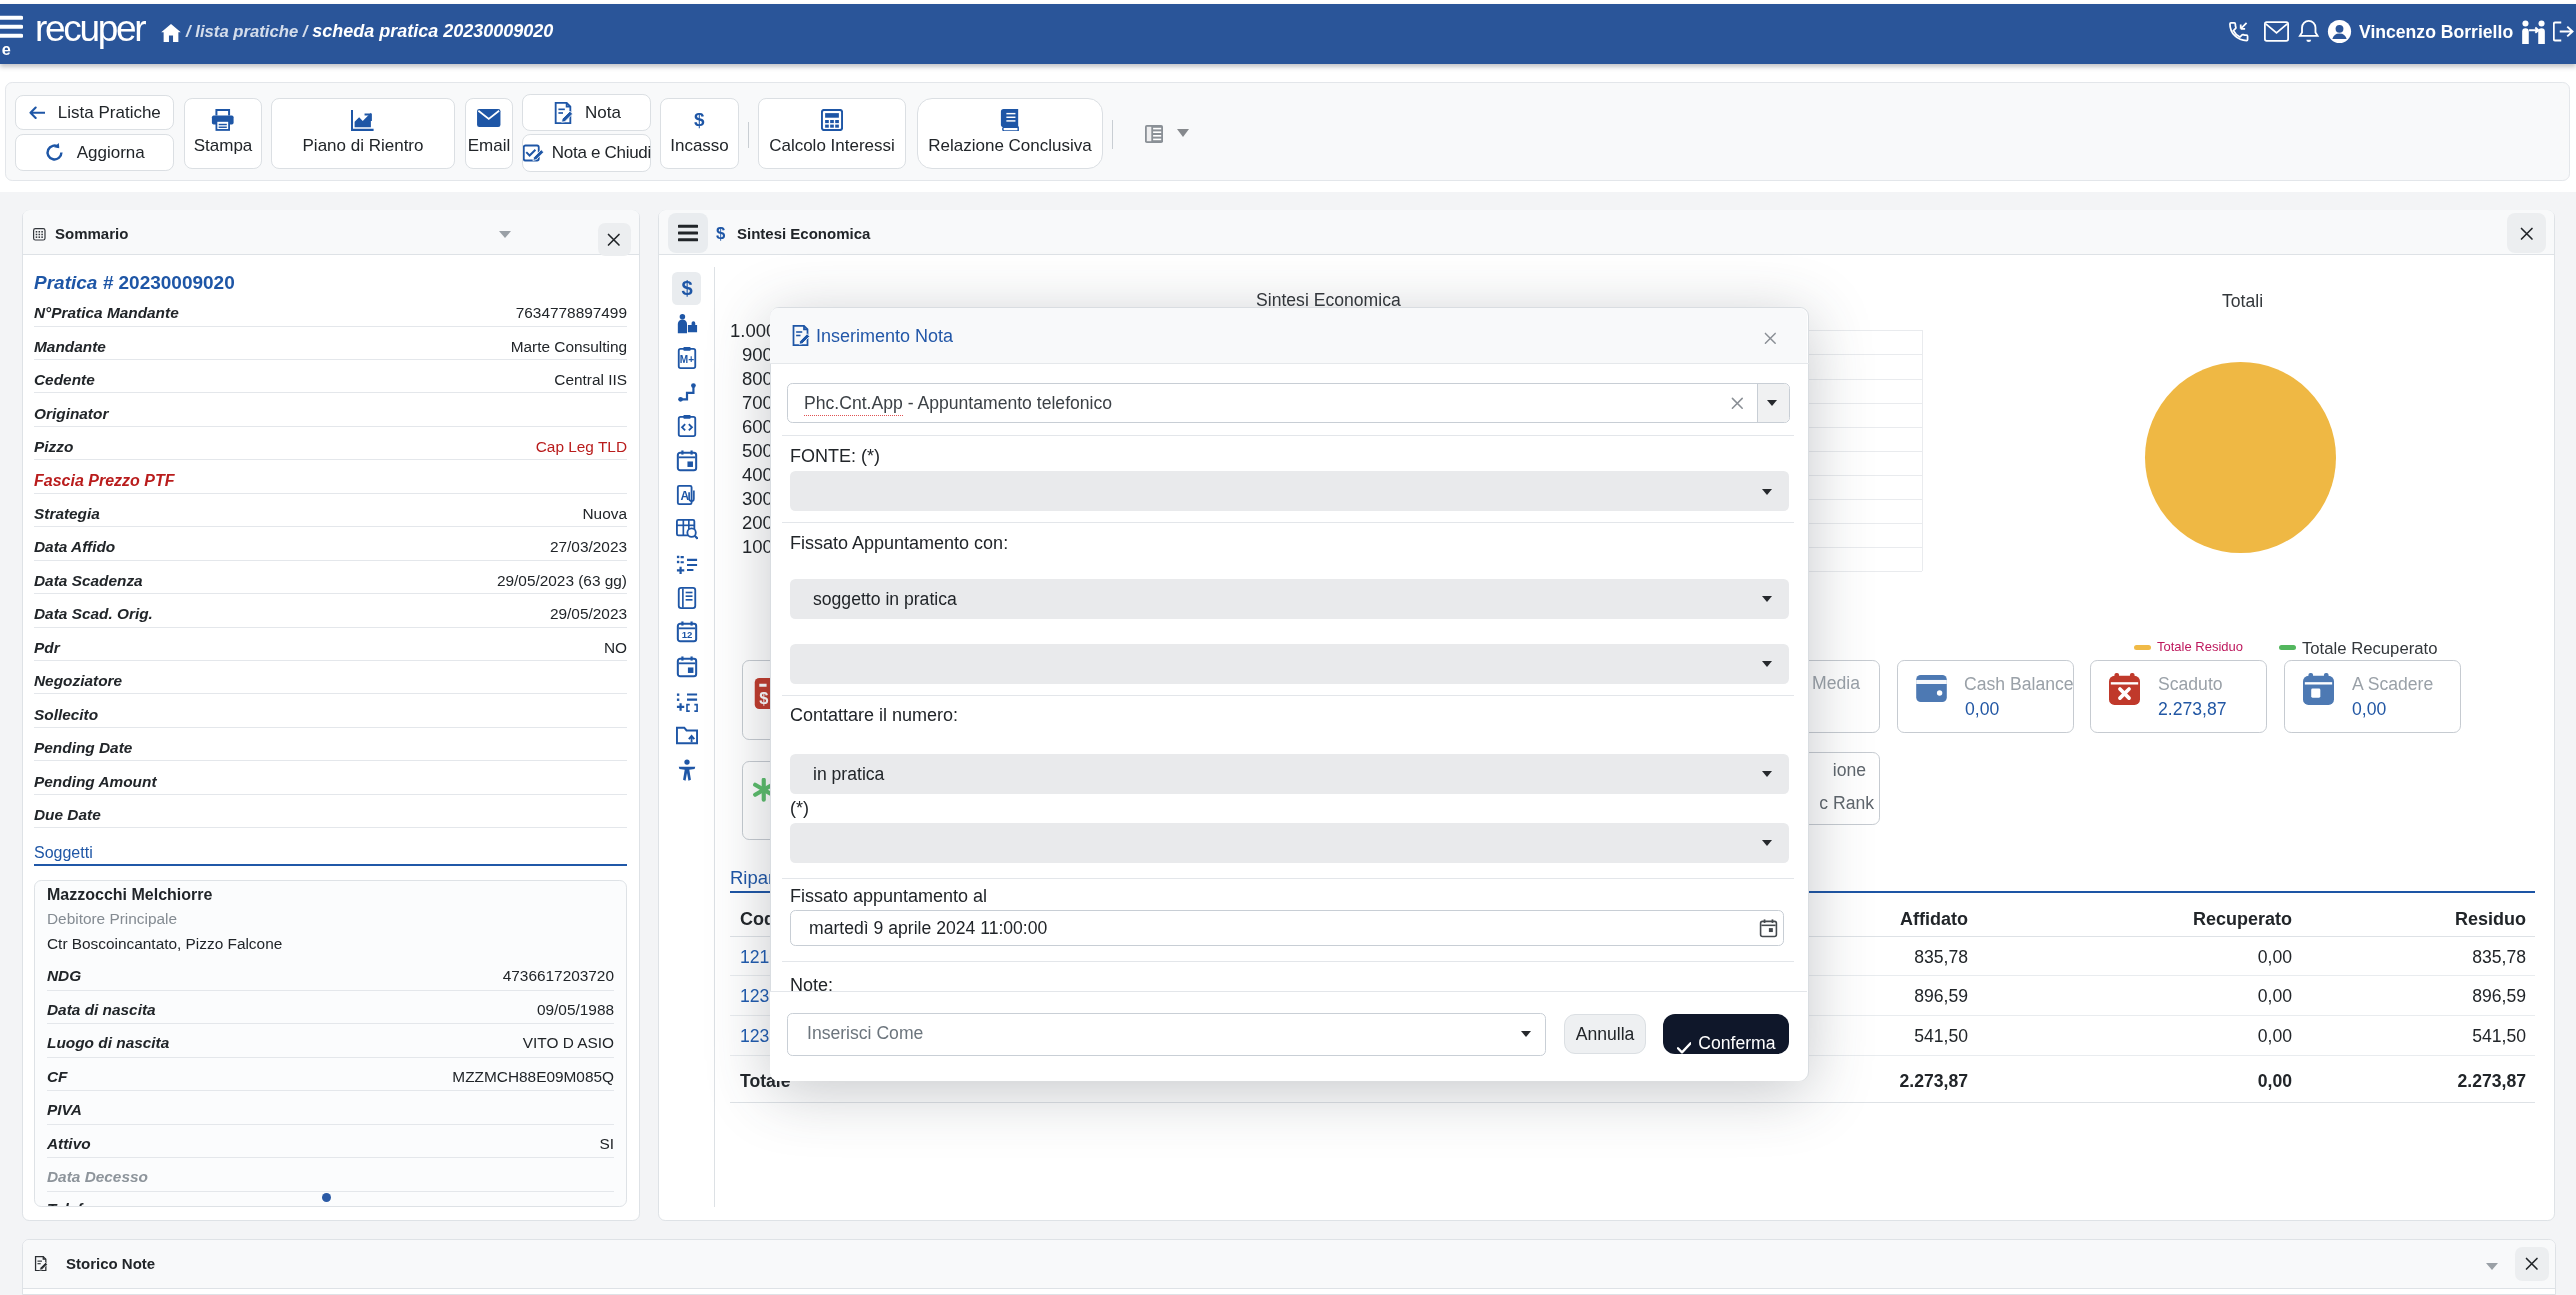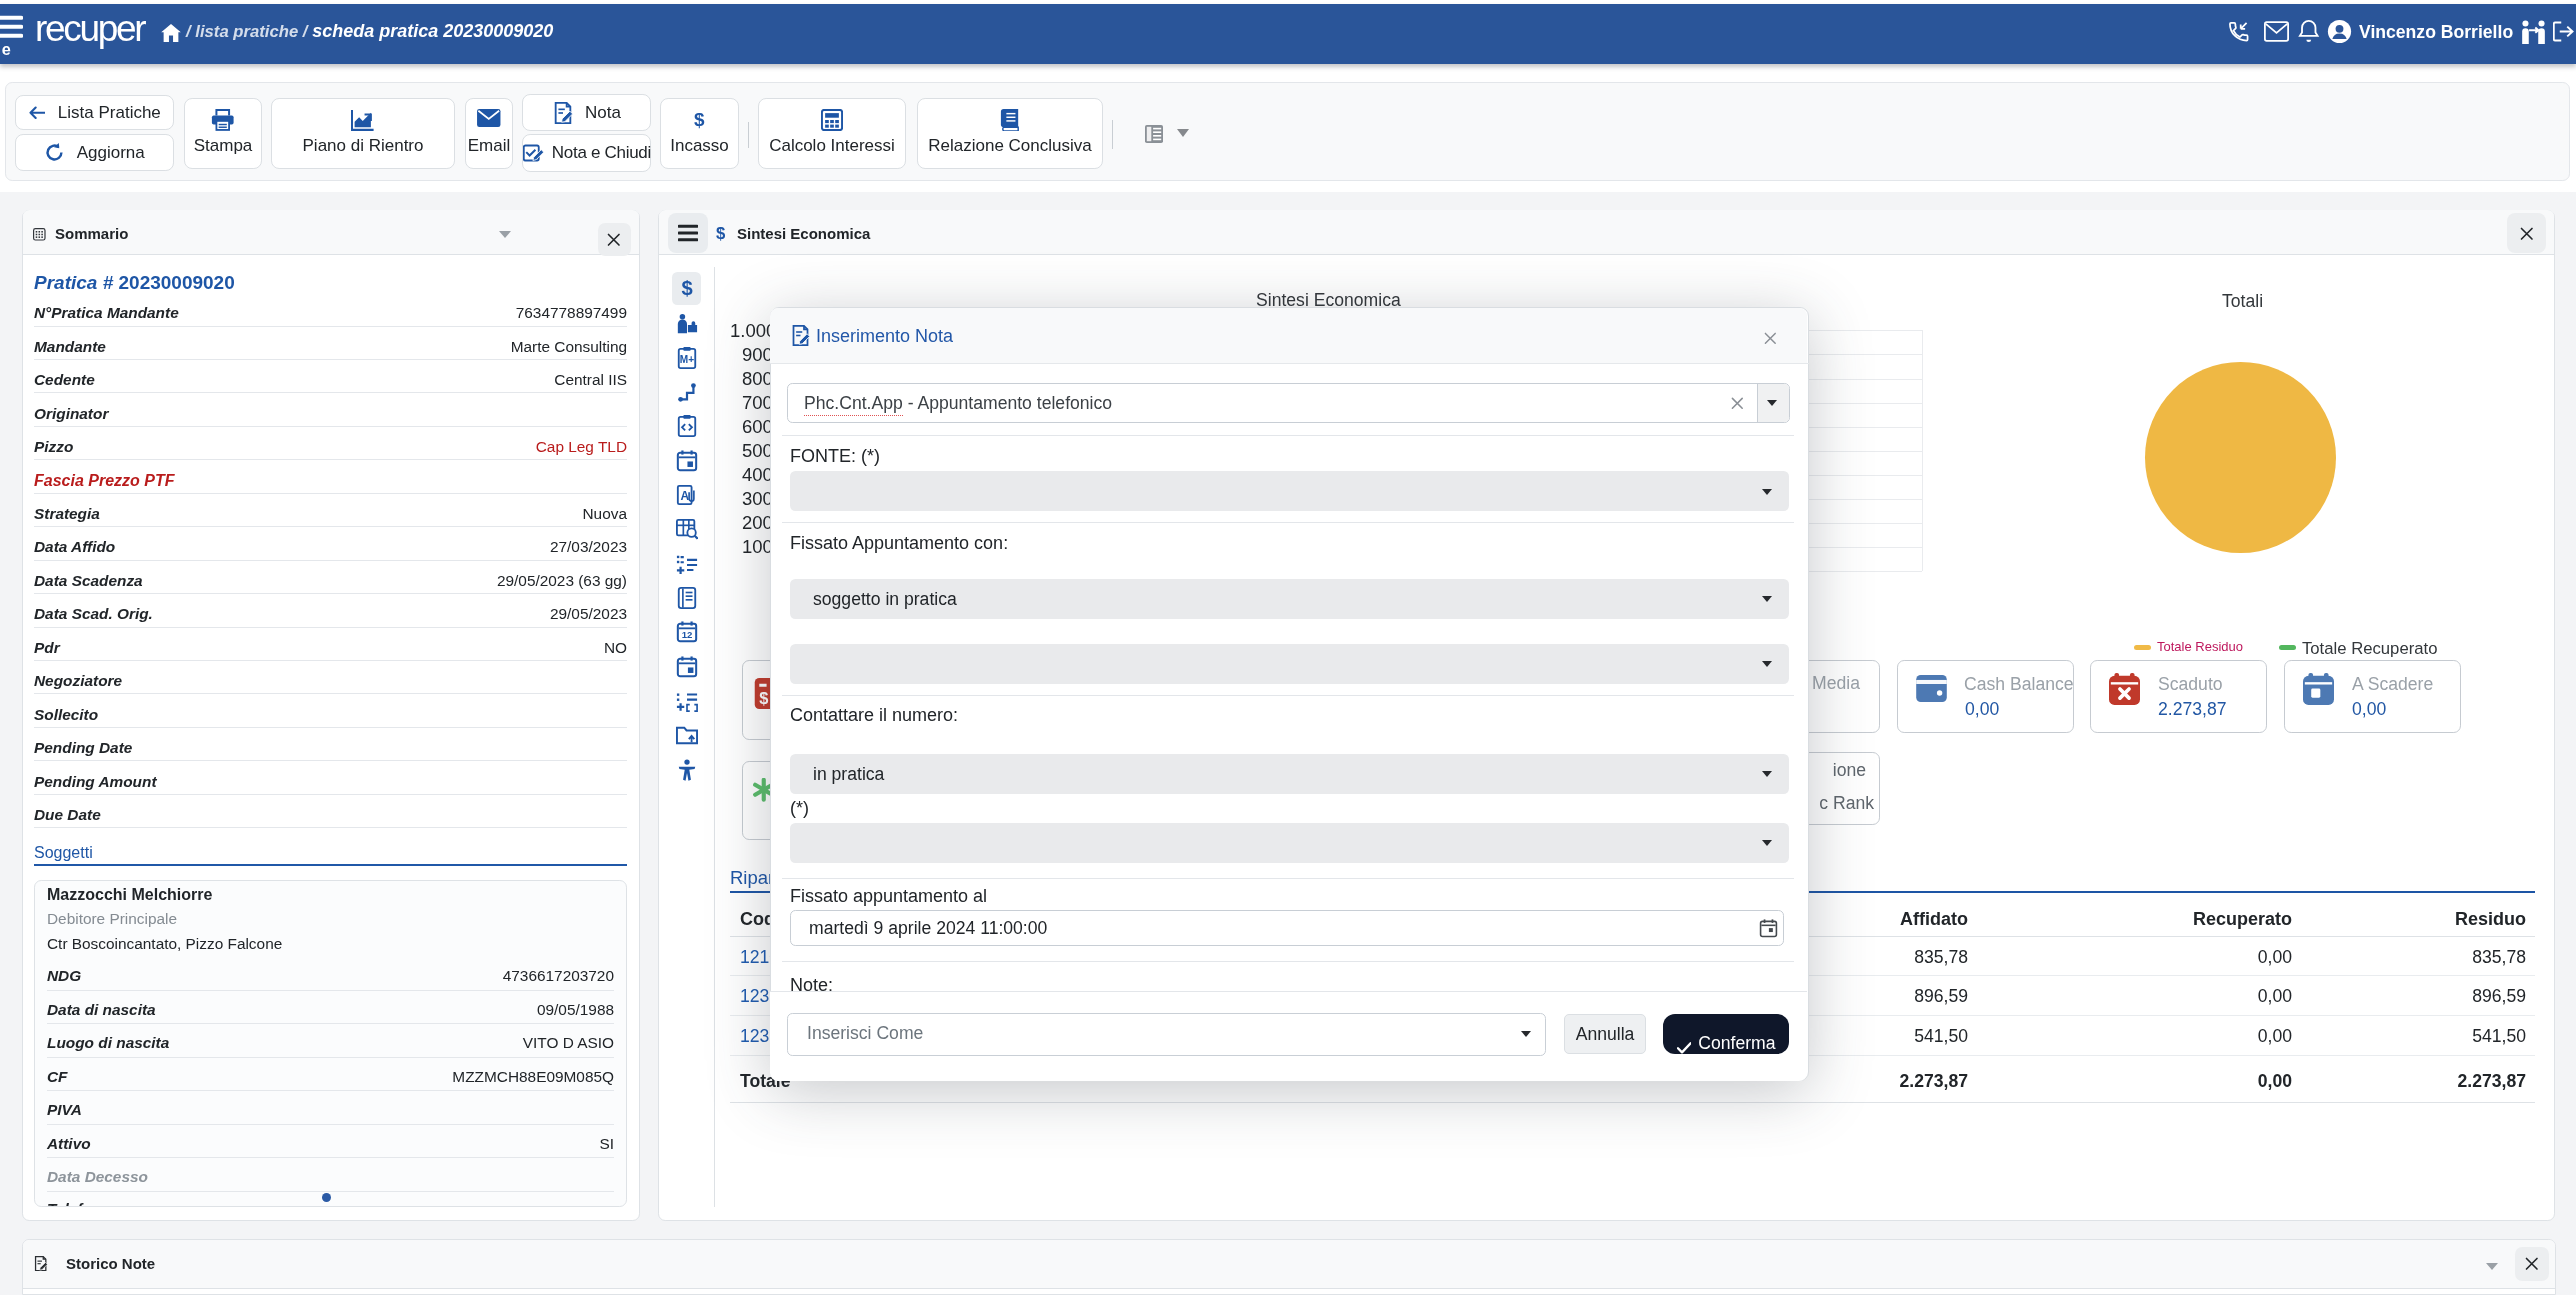--- a/index.html
+++ b/index.html
@@ -134,21 +134,21 @@
           <rect x="10" y="12" width="4" height="3.4"></rect>
           <rect x="15.5" y="12" width="4" height="3.4"></rect>
           <rect x="4.5" y="17" width="4" height="3.4"></rect>
           <rect x="10" y="17" width="4" height="3.4"></rect>
           <rect x="15.5" y="17" width="4" height="3.4"></rect>
         </g>
       </svg>
     </span>
     <span>Calcolo Interessi</span>
   </div>
-<div class="btn" style="left:917px;top:98px;width:186px;height:71px;flex-direction:column;justify-content:space-between;padding:10px 0 11.7px 0;">
+<div class="btn" style="left:917px;top:98px;width:186px;height:71px;flex-direction:column;justify-content:space-between;padding:10px 0 11.7px 0;border-radius:15px;">
     <span style="display:flex">
       <svg width="20" height="22" viewBox="0 0 22 24">
         <path d="M4 0 h16 v20 h-16 a3 3 0 0 1 -3-3 v-14 a3 3 0 0 1 3-3z" fill="#1e56a6"></path>
         <path d="M4 20 h16 v4 h-16 a2.6 2.6 0 0 1 0-4z" fill="#fff" stroke="#1e56a6" stroke-width="1.6"></path>
         <g stroke="#fff" stroke-width="1.6">
           <line x1="7" y1="5" x2="17" y2="5"></line>
           <line x1="7" y1="9" x2="17" y2="9"></line>
           <line x1="7" y1="13" x2="17" y2="13"></line>
         </g>
       </svg>
@@ -517,21 +517,21 @@
     <line x1="17" y1="0.5" x2="17" y2="5" stroke="#44494e" stroke-width="2.2"></line>
     <line x1="3" y1="8" x2="21" y2="8" stroke="#44494e" stroke-width="2"></line>
     <rect x="12.5" y="11.5" width="5" height="5" fill="#44494e"></rect>
   </svg>
 <div style="position:absolute;left:782px;top:961px;width:1012px;height:0.9px;background:#e3e6ea;"></div>
 <div style="position:absolute;left:790px;top:975px;font-size:18px;color:#212529;white-space:nowrap;">Note:</div>
 <div style="position:absolute;left:770px;top:991px;width:1037px;height:89px;background:#fff;border-top:0.9px solid #e3e6ea;border-radius:0 0 8.1px 8.1px;"></div>
 <div style="position:absolute;left:787px;top:1013px;width:759px;height:43px;background:#fff;border:0.9px solid #c9cfd6;border-radius:5.4px;box-sizing:border-box;"></div>
 <div style="position:absolute;left:807px;top:1023px;font-size:17.6px;color:#6c757d;">Inserisci Come</div>
 <div style="position:absolute;left:1521px;top:1031px;width:0;height:0;border-left:5.4px solid transparent;border-right:5.4px solid transparent;border-top:6.3px solid #26292d;"></div>
-<div style="position:absolute;left:1564px;top:1014px;width:82px;height:40px;background:#eef0f2;border:0.9px solid #dbdfe3;border-radius:5px;box-sizing:border-box;display:flex;align-items:center;justify-content:center;font-size:17.6px;color:#212529;">Annulla</div>
+<div style="position:absolute;left:1564px;top:1014px;width:82px;height:40px;background:#eef0f2;border:0.9px solid #dbdfe3;border-radius:11px;box-sizing:border-box;display:flex;align-items:center;justify-content:center;font-size:17.6px;color:#212529;">Annulla</div>
 <div style="position:absolute;left:1663px;top:1014px;width:126px;height:40px;background:#0f172a;border-radius:12px;box-sizing:border-box;display:flex;align-items:flex-end;justify-content:center;font-size:17.6px;color:#fff;"><svg style="margin-right:7.2px" width="14.5" height="11.7" viewBox="0 0 16 13">
       <path d="M1 7 L5.5 11.5 L15 1.5" fill="none" stroke="#fff" stroke-width="2.6" stroke-linecap="round" stroke-linejoin="round"></path>
     </svg>Conferma</div>
 <div style="position:absolute;left:22px;top:1239px;width:2534px;height:56px;background:#fff;border:0.9px solid #dee2e6;border-radius:7.2px 7.2px 0 0;box-sizing:border-box;"></div>
 <div style="position:absolute;left:22.6px;top:1240px;width:2532px;height:49px;background:#f8f9fa;border-bottom:0.9px solid #dee2e6;border-radius:6.3px 6.3px 0 0;box-sizing:border-box;"></div>
 <svg style="position:absolute;left:33px;top:1256px" width="15.4" height="15.4" viewBox="0 0 24 24">
     <path d="M4 1 h12 l4 4 v18 h-16z" fill="none" stroke="#2b2f33" stroke-width="2"></path>
     <path d="M16 1 v4 h4" fill="none" stroke="#2b2f33" stroke-width="2"></path>
     <line x1="7" y1="8" x2="14" y2="8" stroke="#2b2f33" stroke-width="1.8"></line>
     <line x1="7" y1="12" x2="12" y2="12" stroke="#2b2f33" stroke-width="1.8"></line>

